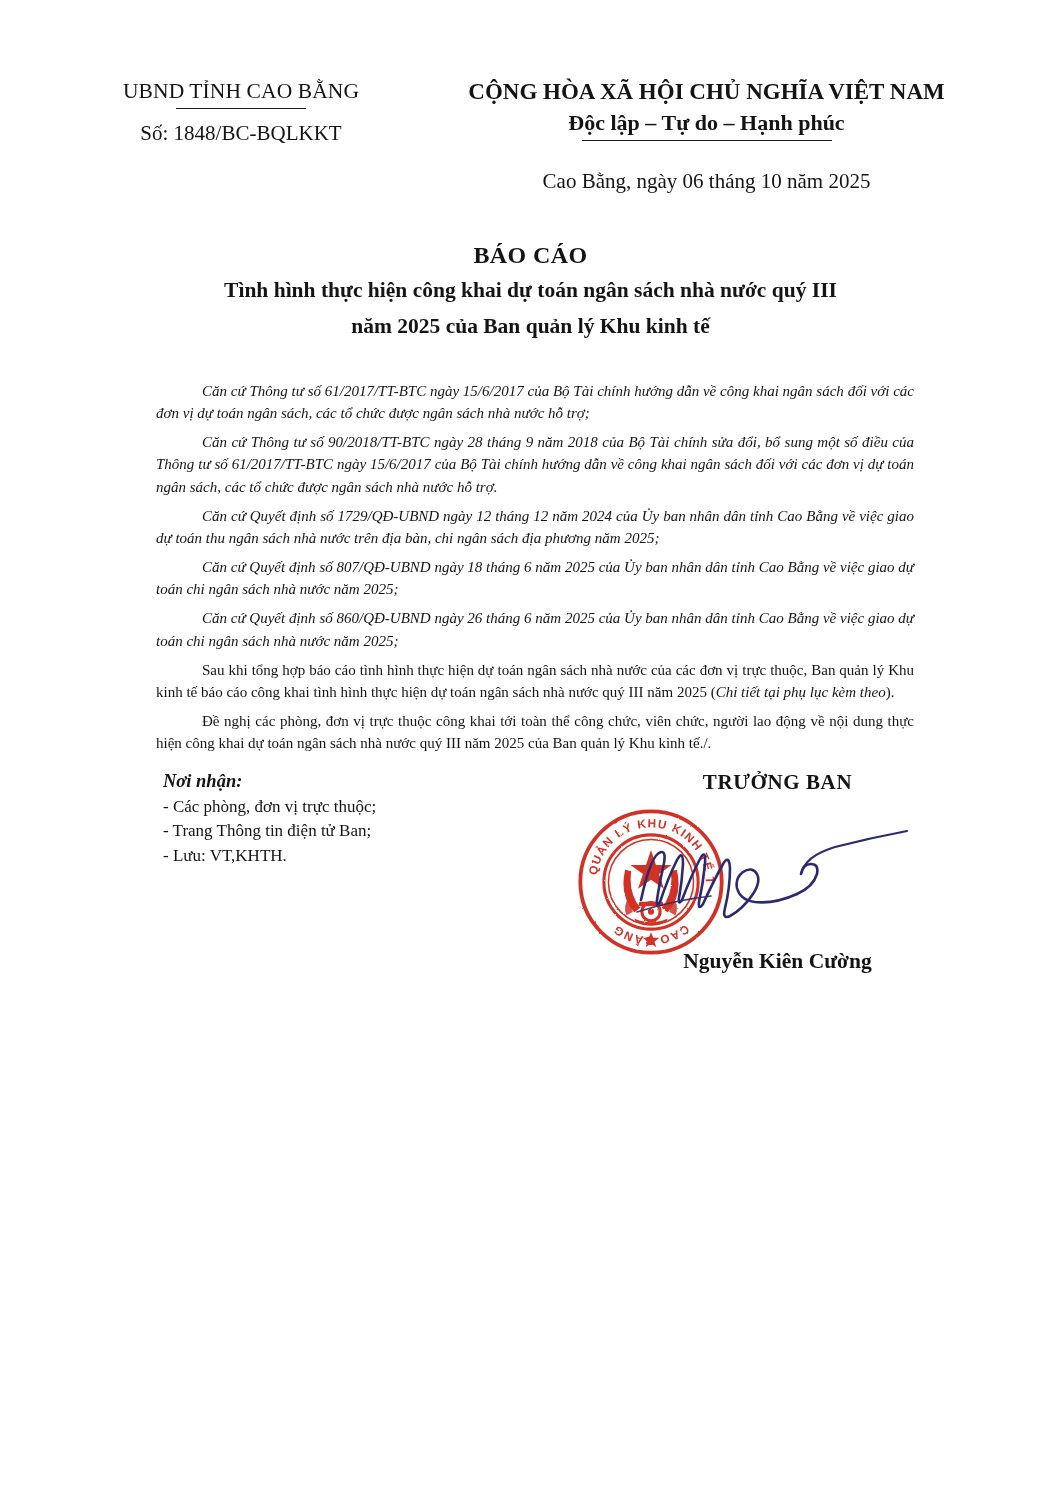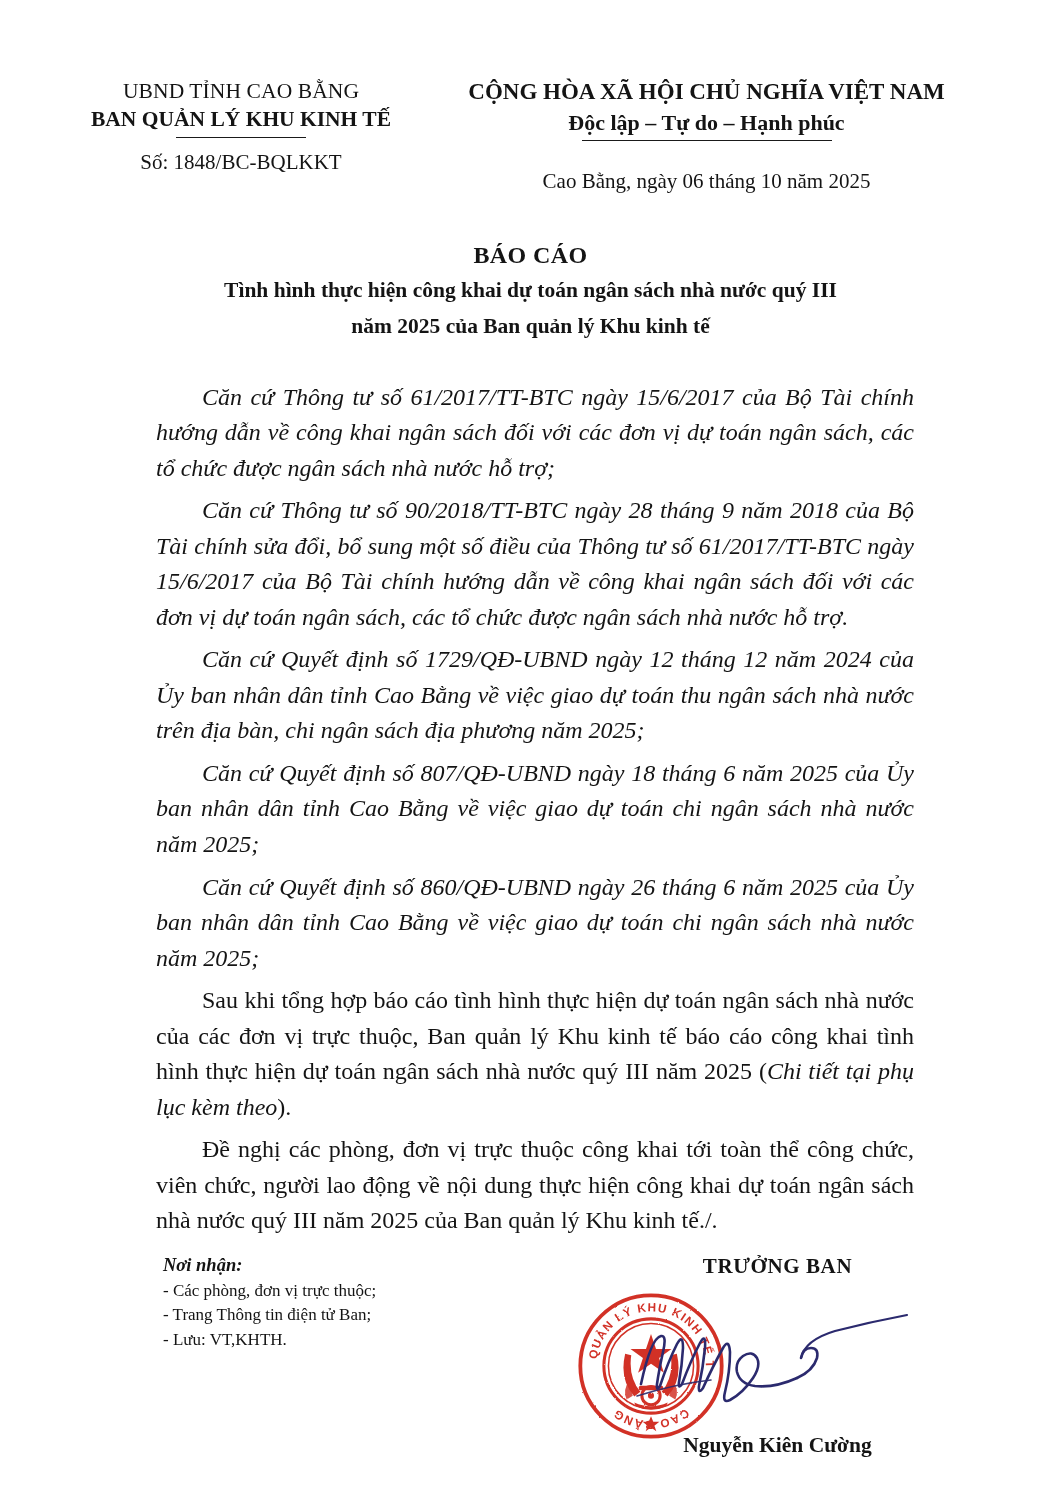--- a/index.html
+++ b/index.html
@@ -103,21 +103,21 @@
     margin-top: 4px;
   }
 
   
   .body {
     margin-top: 38px;
     padding: 0 126px 0 143px;
     box-sizing: border-box;
   }
   .para {
-    font-size: 24px;
+    font-size: 15px;
     line-height: 1.48;
     text-align: justify;
     text-indent: 46px;
     margin: 0 8px 7px 0;
     hyphens: none;
   }
   .para.italic { font-style: italic; }
   .para .inline-italic { font-style: italic; }
 
   
@@ -187,21 +187,20 @@
 </style>
 </head>
 <body>
 
 <div class="page">
 
   <div class="header">
 
     <div class="hdr-left">
       <div class="org-line1">UBND TỈNH CAO BẰNG</div>
-      <div class="org-line2">BAN QUẢN LÝ KHU KINH TẾ</div>
       <div class="rule rule-left"></div>
       <div class="doc-no">Số: 1848/BC-BQLKKT</div>
     </div>
 
     <div class="hdr-right">
       <div class="nation-line1">CỘNG HÒA XÃ HỘI CHỦ NGHĨA VIỆT NAM</div>
       <div class="nation-line2">Độc lập – Tự do – Hạnh phúc</div>
       <div class="rule rule-right"></div>
       <div class="place-date">Cao Bằng, ngày 06 tháng 10 năm 2025</div>
     </div>

